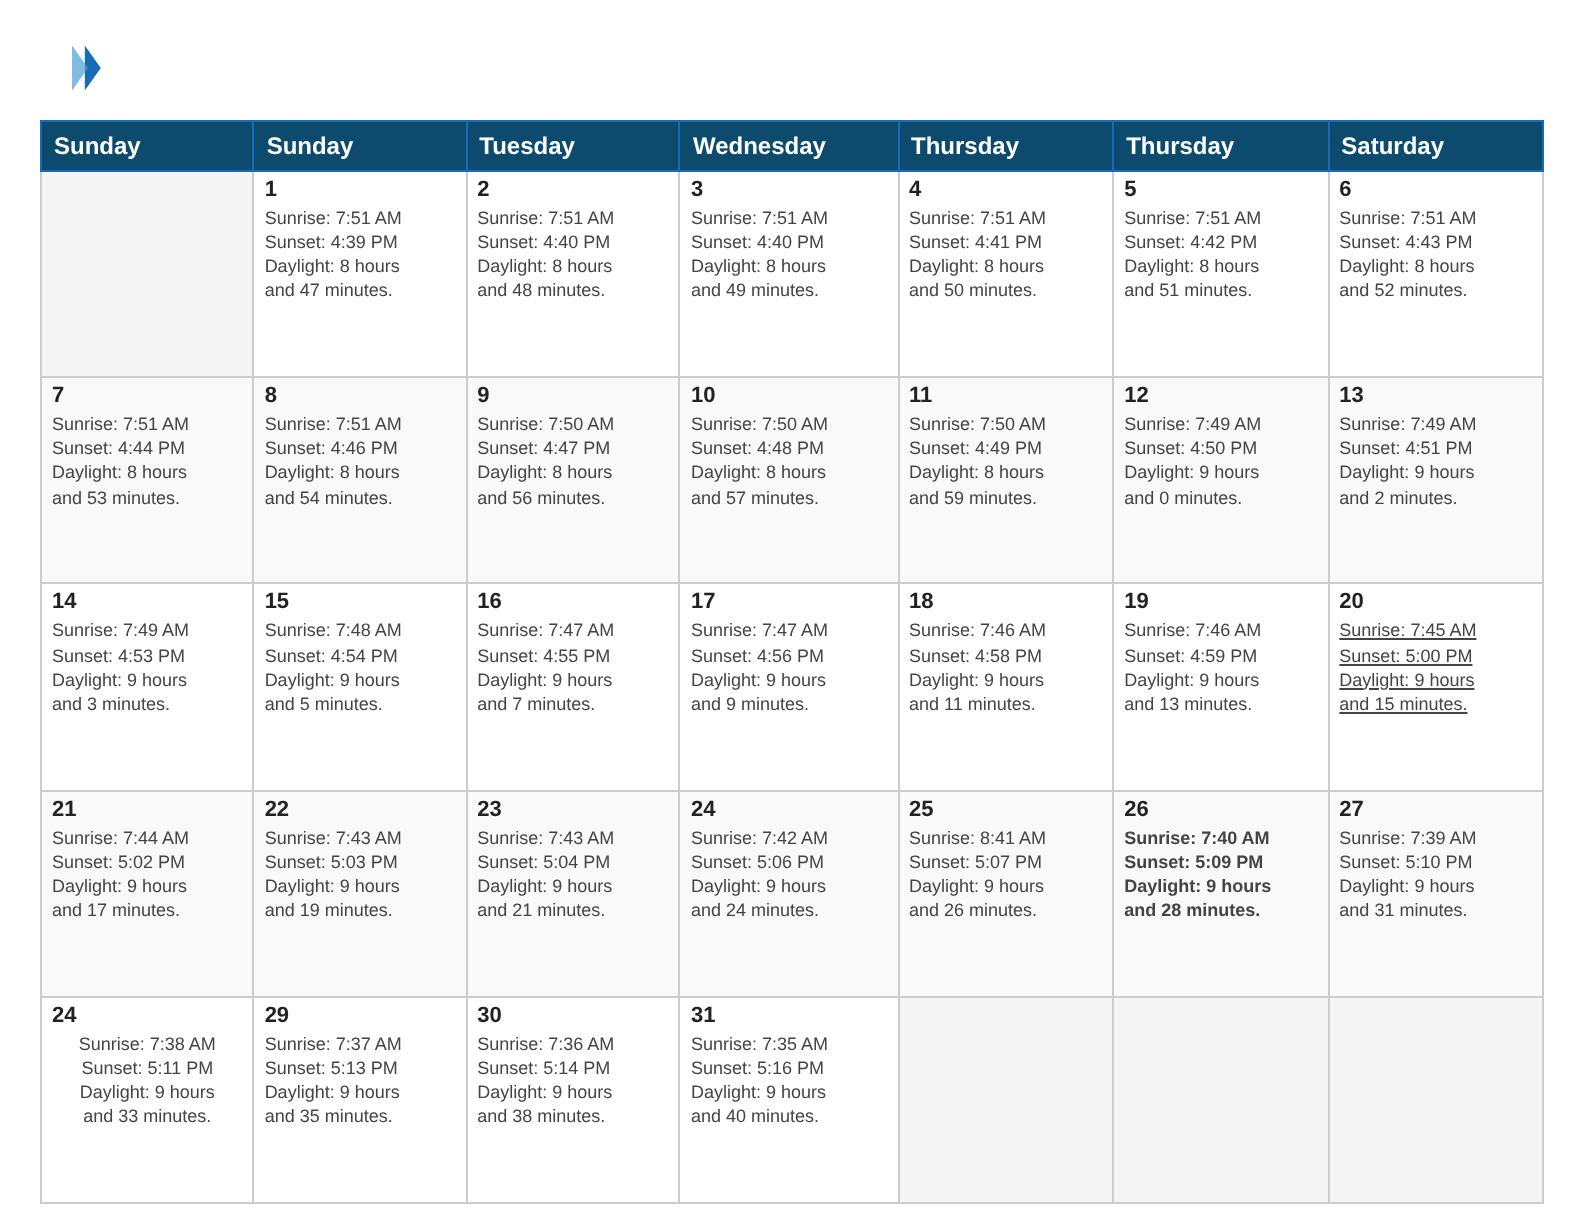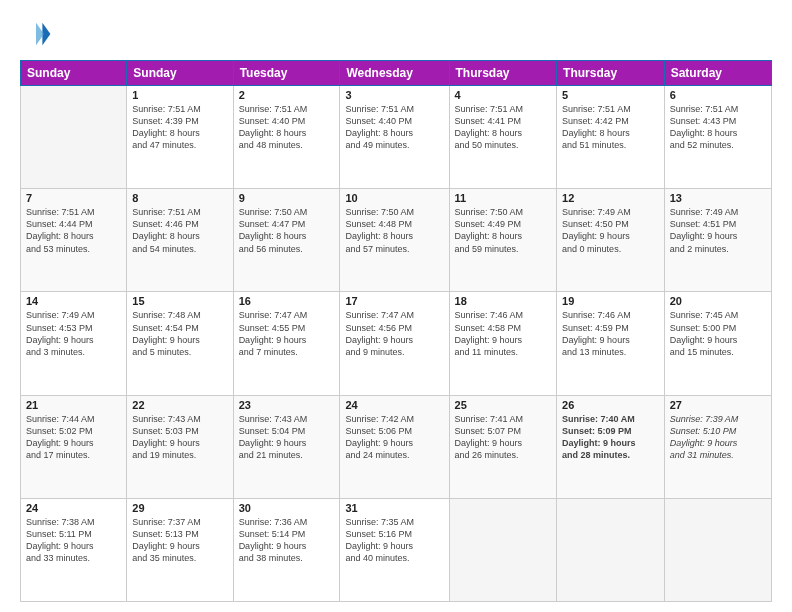--- a/index.html
+++ b/index.html
@@ -59,21 +59,21 @@
     .subtitle {
       font-size: 14px;
       color: #555;
     }
     .calendar {
       width: 100%;
       border-collapse: collapse;
       flex: 1;
     }
     .calendar th {
-      background: #a21caf;
+      background: #0c4a6e;
       color: #fff;
       font-size: 12px;
       font-weight: bold;
       padding: 5px 6px;
       text-align: left;
       border: 1px solid #1a6bb5;
     }
     .calendar td {
       border: 1px solid #ccc;
       vertical-align: top;
@@ -273,21 +273,21 @@
           </td>
           <td>
             <div class="day-num">19</div>
             <div class="day-info" style="white-space: pre-line;">Sunrise: 7:46 AM
 Sunset: 4:59 PM
 Daylight: 9 hours
 and 13 minutes.</div>
           </td>
           <td>
             <div class="day-num">20</div>
-            <div class="day-info" style="white-space: pre-line;">Sunrise: 7:45 AM
+            <div class="day-info" style="white-space: pre-line; text-decoration: underline;">Sunrise: 7:45 AM
 Sunset: 5:00 PM
 Daylight: 9 hours
 and 15 minutes.</div>
           </td>
         </tr>
         <tr>
           <td>
             <div class="day-num">21</div>
             <div class="day-info" style="white-space: pre-line;">Sunrise: 7:44 AM
 Sunset: 5:02 PM
@@ -310,44 +310,44 @@
           </td>
           <td>
             <div class="day-num">24</div>
             <div class="day-info" style="white-space: pre-line;">Sunrise: 7:42 AM
 Sunset: 5:06 PM
 Daylight: 9 hours
 and 24 minutes.</div>
           </td>
           <td>
             <div class="day-num">25</div>
-            <div class="day-info" style="white-space: pre-line;">Sunrise: 7:41 AM
+            <div class="day-info" style="white-space: pre-line;">Sunrise: 8:41 AM
 Sunset: 5:07 PM
 Daylight: 9 hours
 and 26 minutes.</div>
           </td>
           <td>
             <div class="day-num">26</div>
             <div class="day-info" style="white-space: pre-line; font-weight: bold;">Sunrise: 7:40 AM
 Sunset: 5:09 PM
 Daylight: 9 hours
 and 28 minutes.</div>
           </td>
           <td>
             <div class="day-num">27</div>
-            <div class="day-info" style="white-space: pre-line; font-style: italic;">Sunrise: 7:39 AM
+            <div class="day-info" style="white-space: pre-line;">Sunrise: 7:39 AM
 Sunset: 5:10 PM
 Daylight: 9 hours
 and 31 minutes.</div>
           </td>
         </tr>
         <tr>
           <td>
             <div class="day-num">24</div>
-            <div class="day-info" style="white-space: pre-line;">Sunrise: 7:38 AM
+            <div class="day-info" style="white-space: pre-line; text-align: center;">Sunrise: 7:38 AM
 Sunset: 5:11 PM
 Daylight: 9 hours
 and 33 minutes.</div>
           </td>
           <td>
             <div class="day-num">29</div>
             <div class="day-info" style="white-space: pre-line;">Sunrise: 7:37 AM
 Sunset: 5:13 PM
 Daylight: 9 hours
 and 35 minutes.</div>

